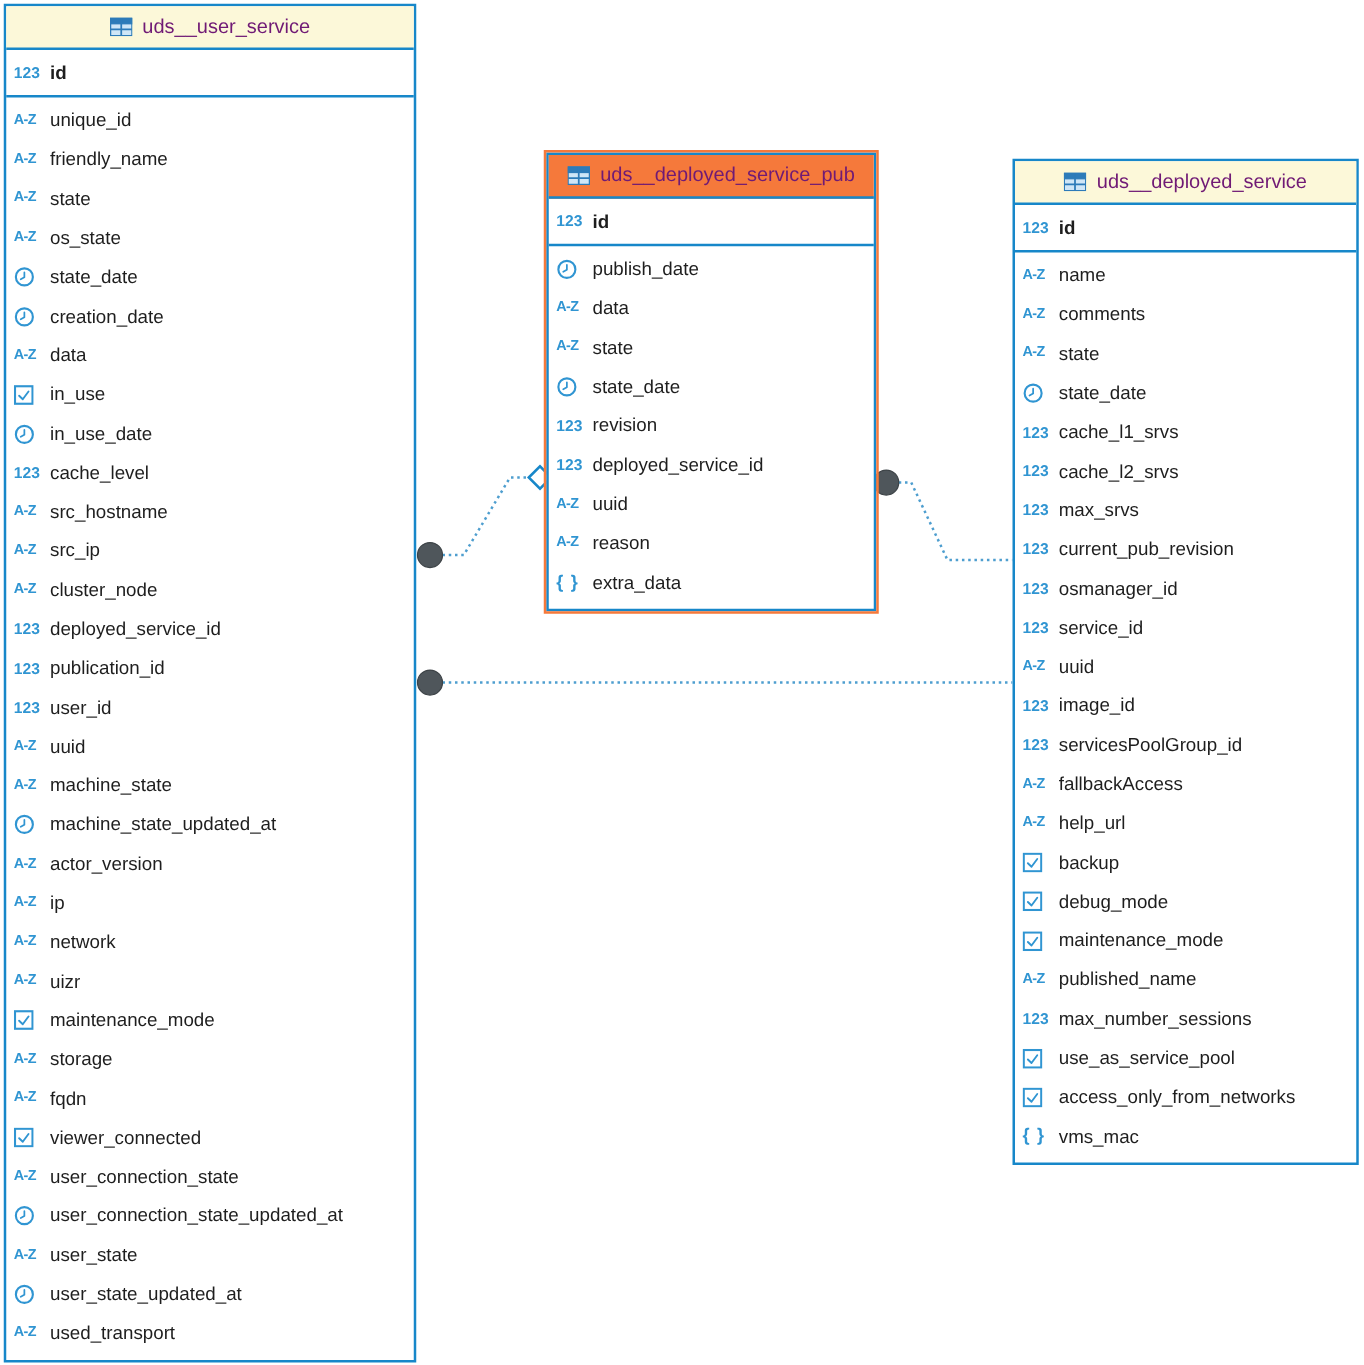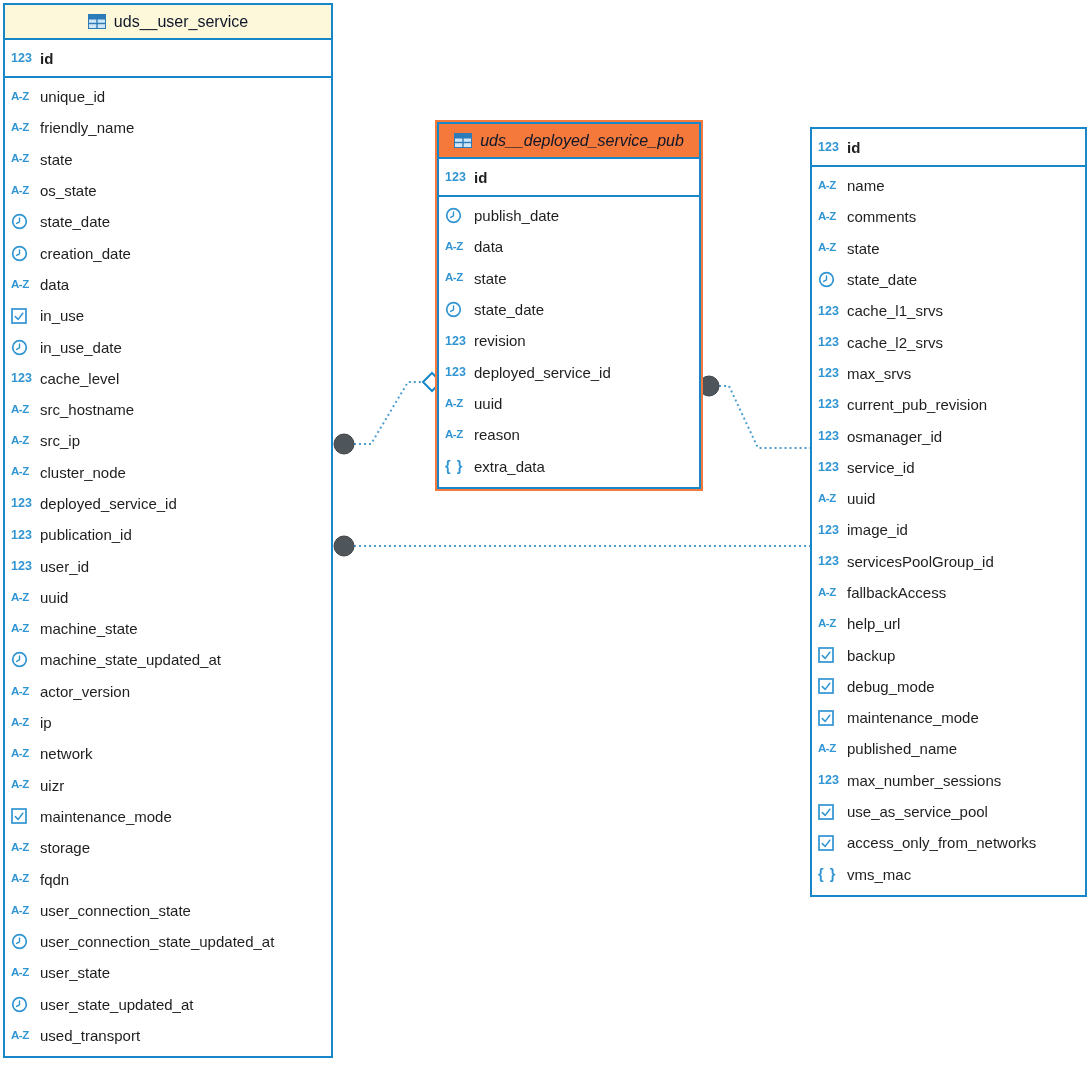--- a/index.html
+++ b/index.html
@@ -19,22 +19,22 @@
   }
   #connections{position:absolute;left:0;top:0;width:1091px;height:1092px;z-index:1;}
   .entity{
     position:absolute;background:#fff;border:2px solid var(--border-blue);z-index:2;
   }
   .entity.selected{outline:2px solid var(--selected-orange);}
   .entity-header{
     height:35px;display:flex;align-items:center;justify-content:center;gap:8px;
     background:var(--header-yellow);border-bottom:2px solid var(--border-blue);
   }
-  .entity.selected .entity-header{background:var(--selected-orange);font-style:italic;}
-  .entity-title{font-size:16px;color:#0f172a;white-space:nowrap;}
+  .entity.selected .entity-header{background:var(--selected-orange);}
+  .entity-title{font-size:16px;color:#701a75;white-space:nowrap;}
   .pk-section{border-bottom:2px solid var(--border-blue);}
   .pk-section .row{height:36px;font-weight:bold;}
   .cols-section{padding:3px 12px 5px 0;}
   .row{
     display:flex;align-items:center;height:31.3px;padding-left:6px;
     font-size:15px;color:var(--text);white-space:nowrap;
   }
   .type-icon{
     width:29px;flex:none;display:flex;align-items:center;justify-content:flex-start;
     color:var(--icon-blue);font-weight:normal;line-height:1;
@@ -207,20 +207,29 @@
         </div>
         <div class="row">
           <span class="type-icon t-string">A-Z</span>
           <span>storage</span>
         </div>
         <div class="row">
           <span class="type-icon t-string">A-Z</span>
           <span>fqdn</span>
         </div>
         <div class="row">
+          <span class="type-icon t-boolean">
+            <svg width="16" height="16" viewBox="0 0 16 16" xmlns="http://www.w3.org/2000/svg">
+              <rect x="1" y="1" width="14" height="14" fill="none" stroke="currentColor" stroke-width="1.7"></rect>
+              <path d="M4.3 8.6 L7.2 11.4 L11.8 5.2" fill="none" stroke="currentColor" stroke-width="1.5" stroke-linecap="round" stroke-linejoin="round"></path>
+            </svg>
+          </span>
+          <span>viewer_connected</span>
+        </div>
+        <div class="row">
           <span class="type-icon t-string">A-Z</span>
           <span>user_connection_state</span>
         </div>
         <div class="row">
           <span class="type-icon t-datetime">
             <svg width="17" height="17" viewBox="0 0 17 17" xmlns="http://www.w3.org/2000/svg">
               <circle cx="8.5" cy="8.5" r="6.8" fill="none" stroke="currentColor" stroke-width="1.7"></circle>
               <path d="M8.5 4.9 L8.5 8.8 L5.6 10.4" fill="none" stroke="currentColor" stroke-width="1.4" stroke-linecap="round" stroke-linejoin="round"></path>
             </svg>
           </span>
@@ -306,20 +315,31 @@
           <span class="type-icon t-string">A-Z</span>
           <span>reason</span>
         </div>
         <div class="row">
           <span class="type-icon t-json">{ }</span>
           <span>extra_data</span>
         </div>
       </div>
   </div>
     <div class="entity" style="left: 810px; top: 127px; width: 277px;">
+    <div class="entity-header">
+      <span style="display:flex;">
+        <svg width="18" height="15" viewBox="0 0 18 15" xmlns="http://www.w3.org/2000/svg">
+          <rect x="0.5" y="0.5" width="17" height="14" fill="#cfe6f7" stroke="#2d7bb9"></rect>
+          <rect x="0.5" y="0.5" width="17" height="4.5" fill="#2d7bb9" stroke="#2d7bb9"></rect>
+          <line x1="9" y1="0.5" x2="9" y2="14.5" stroke="#2d7bb9" stroke-width="1.4"></line>
+          <line x1="0.5" y1="9.5" x2="17.5" y2="9.5" stroke="#2d7bb9" stroke-width="1.4"></line>
+        </svg>
+      </span>
+      <span class="entity-title">uds__deployed_service</span>
+    </div>
     <div class="pk-section">
         <div class="row">
           <span class="type-icon t-number">123</span>
           <span>id</span>
         </div>
       </div>
     <div class="cols-section">
         <div class="row">
           <span class="type-icon t-string">A-Z</span>
           <span>name</span>

